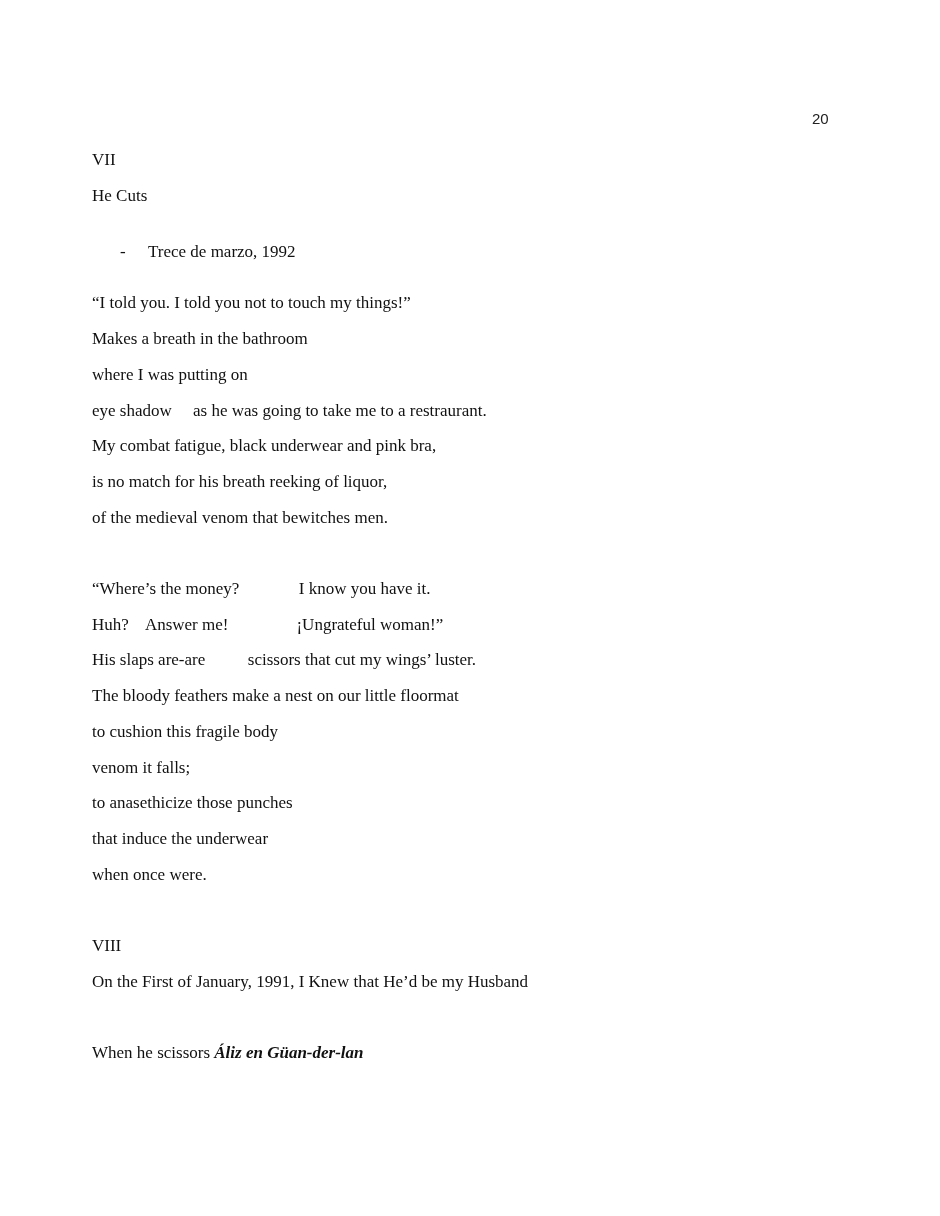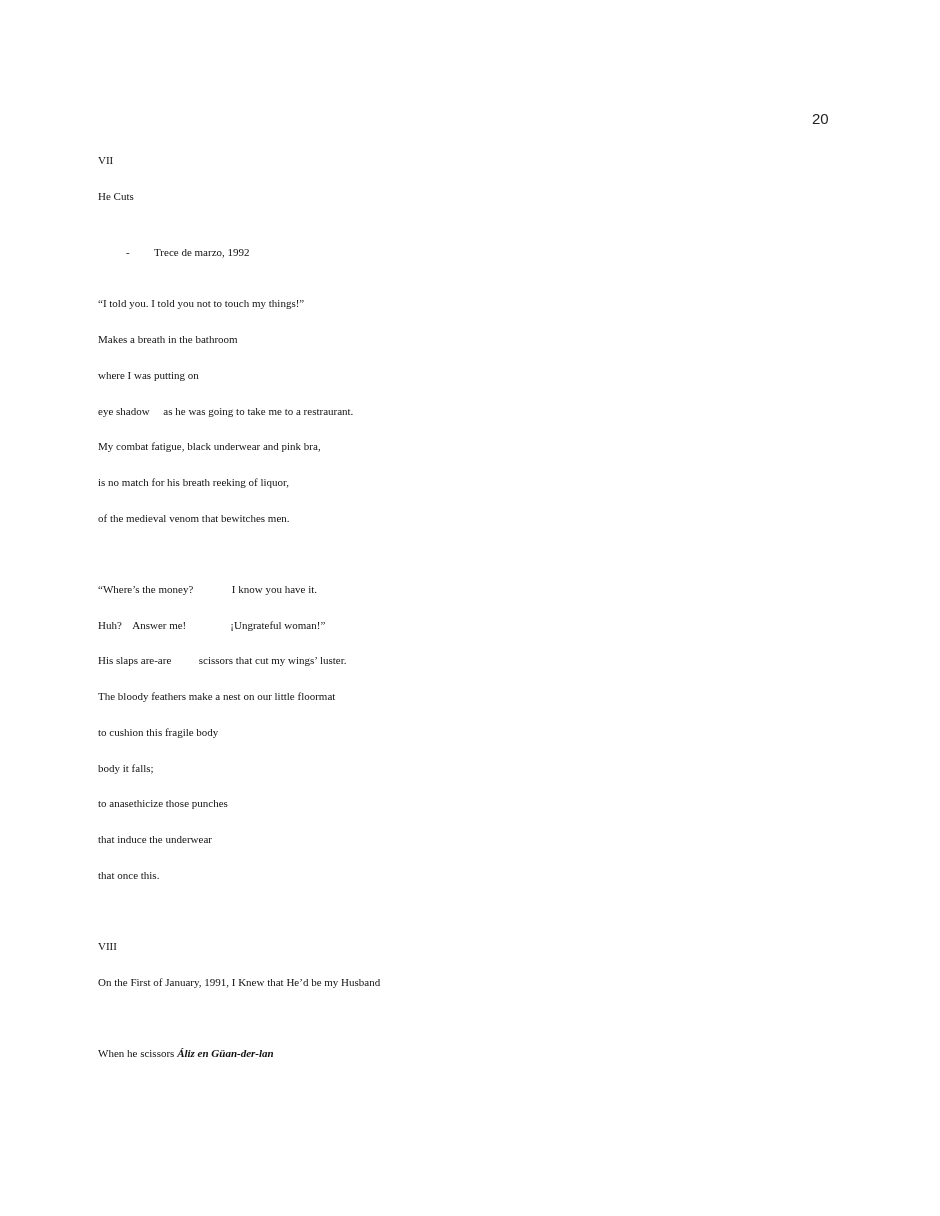--- a/index.html
+++ b/index.html
@@ -2,22 +2,22 @@
 <html><head>
   <meta charset="utf-8">
   <style>
     html, body { margin: 0; padding: 0; background: #ffffff; }
     body { width: 940px; height: 1216px; position: relative; overflow: hidden; color: #111; }
     .page-number {
       position: absolute; left: 812px; top: 63px;
       font-family: Liberation Sans, sans-serif; font-size: 15px; color: #222; margin-top: 47px;
     }
     .line {
-      position: absolute; left: 98px; white-space: pre;
-      font-family: "Liberation Serif", serif; font-size: 11px; line-height: 20px;
+      position: absolute; left: 92px; white-space: pre;
+      font-family: "Liberation Serif", serif; font-size: 17px; line-height: 20px;
     }
     .it { font-style: italic; font-weight: bold; }
   </style>
 </head>
 <body>
 
 <div class="page-number">20</div>
 
 <div>
   <div class="line" style="top:150px">VII</div>
@@ -35,24 +35,24 @@
     <div class="line" style="top:472px">is no match for his breath reeking of liquor,</div>
     <div class="line" style="top:508px">of the medieval venom that bewitches men.</div>
   </div>
 
   <div>
     <div class="line" style="top:579px">“Where’s the money?              I know you have it.</div>
     <div class="line" style="top:615px">Huh?    Answer me!                ¡Ungrateful woman!”</div>
     <div class="line" style="top:650px">His slaps are-are          scissors that cut my wings’ luster.</div>
     <div class="line" style="top:686px">The bloody feathers make a nest on our little floormat</div>
     <div class="line" style="top:722px">to cushion this fragile body</div>
-    <div class="line" style="top:758px">body it falls;</div>
+    <div class="line" style="top:758px">venom it falls;</div>
     <div class="line" style="top:793px">to anasethicize those punches</div>
     <div class="line" style="top:829px">that induce the underwear</div>
-    <div class="line" style="top:865px">that once this.</div>
+    <div class="line" style="top:865px">when once were.</div>
   </div>
 </div>
 
 <div>
   <div class="line" style="top:936px">VIII</div>
   <div class="line" style="top:972px">On the First of January, 1991, I Knew that He’d be my Husband</div>
   <div class="line" style="top:1043px"><span>When he scissors </span><span class="it">Áliz en Güan-der-lan</span></div>
 </div>
 
 </body></html>

